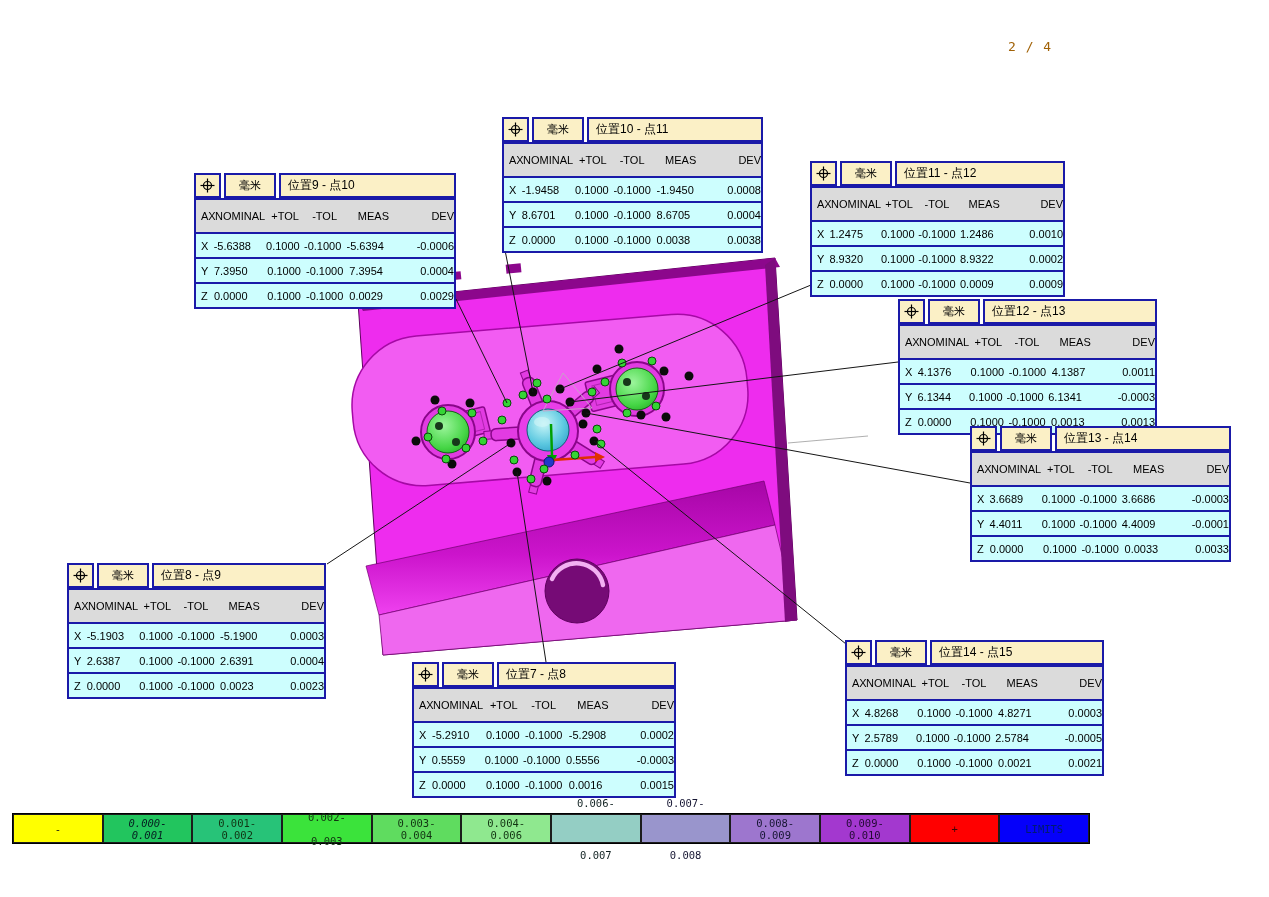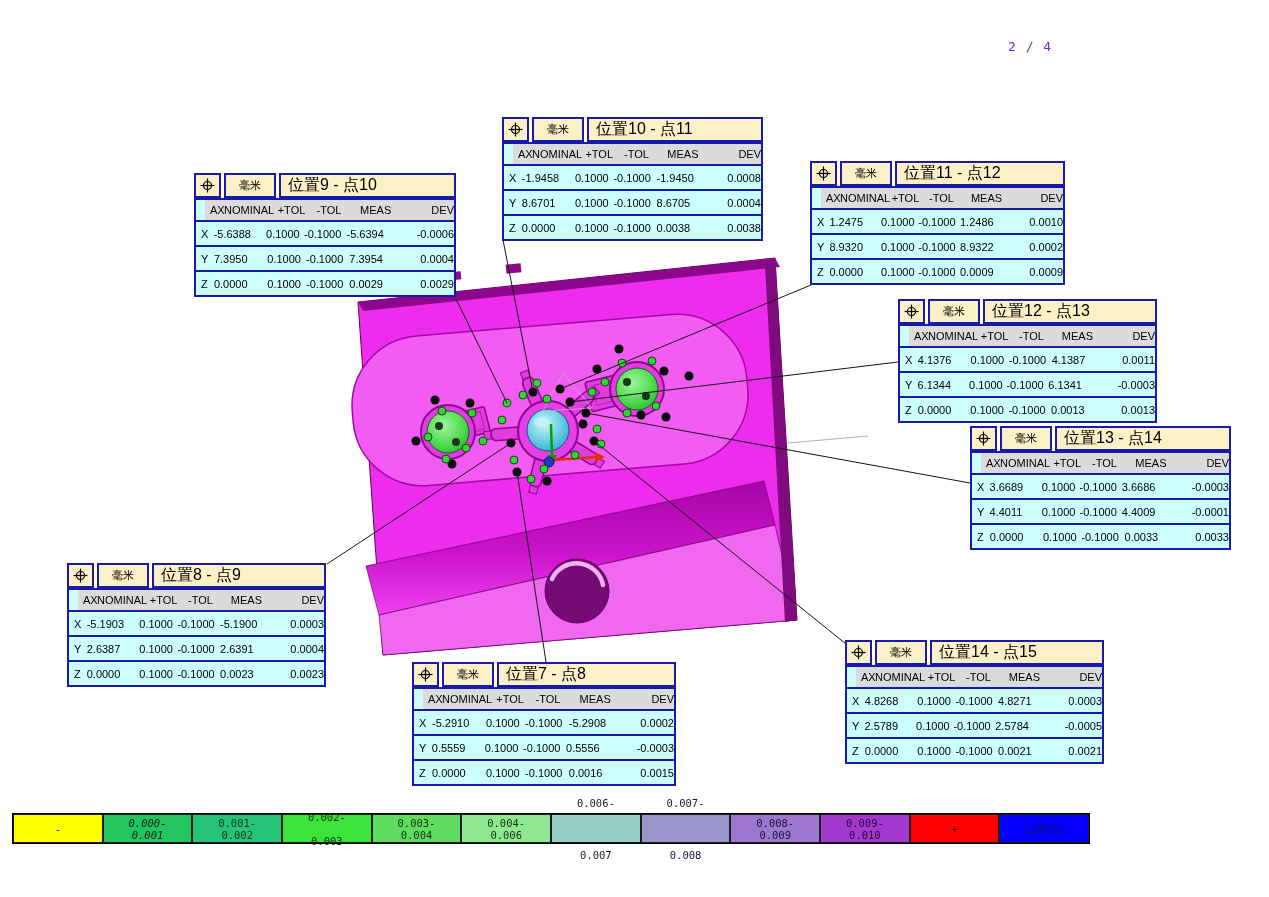--- a/index.html
+++ b/index.html
@@ -1,31 +1,31 @@
 <!DOCTYPE html>
 <html><head>
 <meta charset="utf-8">
 <style>
   html,body{margin:0;padding:0;background:#fff;}
   #canvas{position:relative;width:1269px;height:897px;background:#ffffff;overflow:hidden;
           font-family:"Liberation Sans","DejaVu Sans",sans-serif;}
   #model-svg{position:absolute;left:0;top:0;}
-  .page-number{position:absolute;left:1008px;top:39px;width:60px;color:#6d28d9;
+  .page-number{position:absolute;left:1008px;top:39px;width:60px;color:#a16207;
                font-family:"DejaVu Sans Mono",monospace;font-size:13px;letter-spacing:1px;}
   
   .table-slot{position:absolute;z-index:5;}
   .meas-table{width:100%;font-size:11px;color:#000;}
   .mt-head{display:flex;gap:3px;height:25px;box-sizing:border-box;}
   .mt-sym,.mt-unit,.mt-title{background:#FBF0C6;border:2px solid #1A1AA8;box-sizing:border-box;
         display:flex;align-items:center;}
   .mt-sym{width:27px;justify-content:center;}
   .mt-unit{width:52px;justify-content:center;font-size:11px;}
-  .mt-title{flex:1;padding-left:7px;font-size:16px;}
+  .mt-title{flex:1;padding-left:7px;font-size:12px;}
   .mt-body{border:2px solid #1A1AA8;box-sizing:border-box;background:#CDFEFE;}
-  .mt-chead{display:flex;background:#DBDBDB;height:20px;align-items:center;margin-left:9px;}
+  .mt-chead{display:flex;background:#DBDBDB;height:32px;align-items:center;}
   .mt-drow{display:flex;background:#CDFEFE;height:23px;align-items:center;border-top:2px solid #1A1AA8;}
   .mc{box-sizing:border-box;white-space:nowrap;overflow:visible;}
   .c0{width:19px;padding-left:5px;}
   .c1{width:58px;}
   .c2{width:42px;}
   .c3{width:47px;}
   .c4{width:50px;}
   .c5{flex:1;padding-left:25px;}
   
   #color-scale{position:absolute;left:12px;top:813px;width:1078px;height:31px;display:flex;

